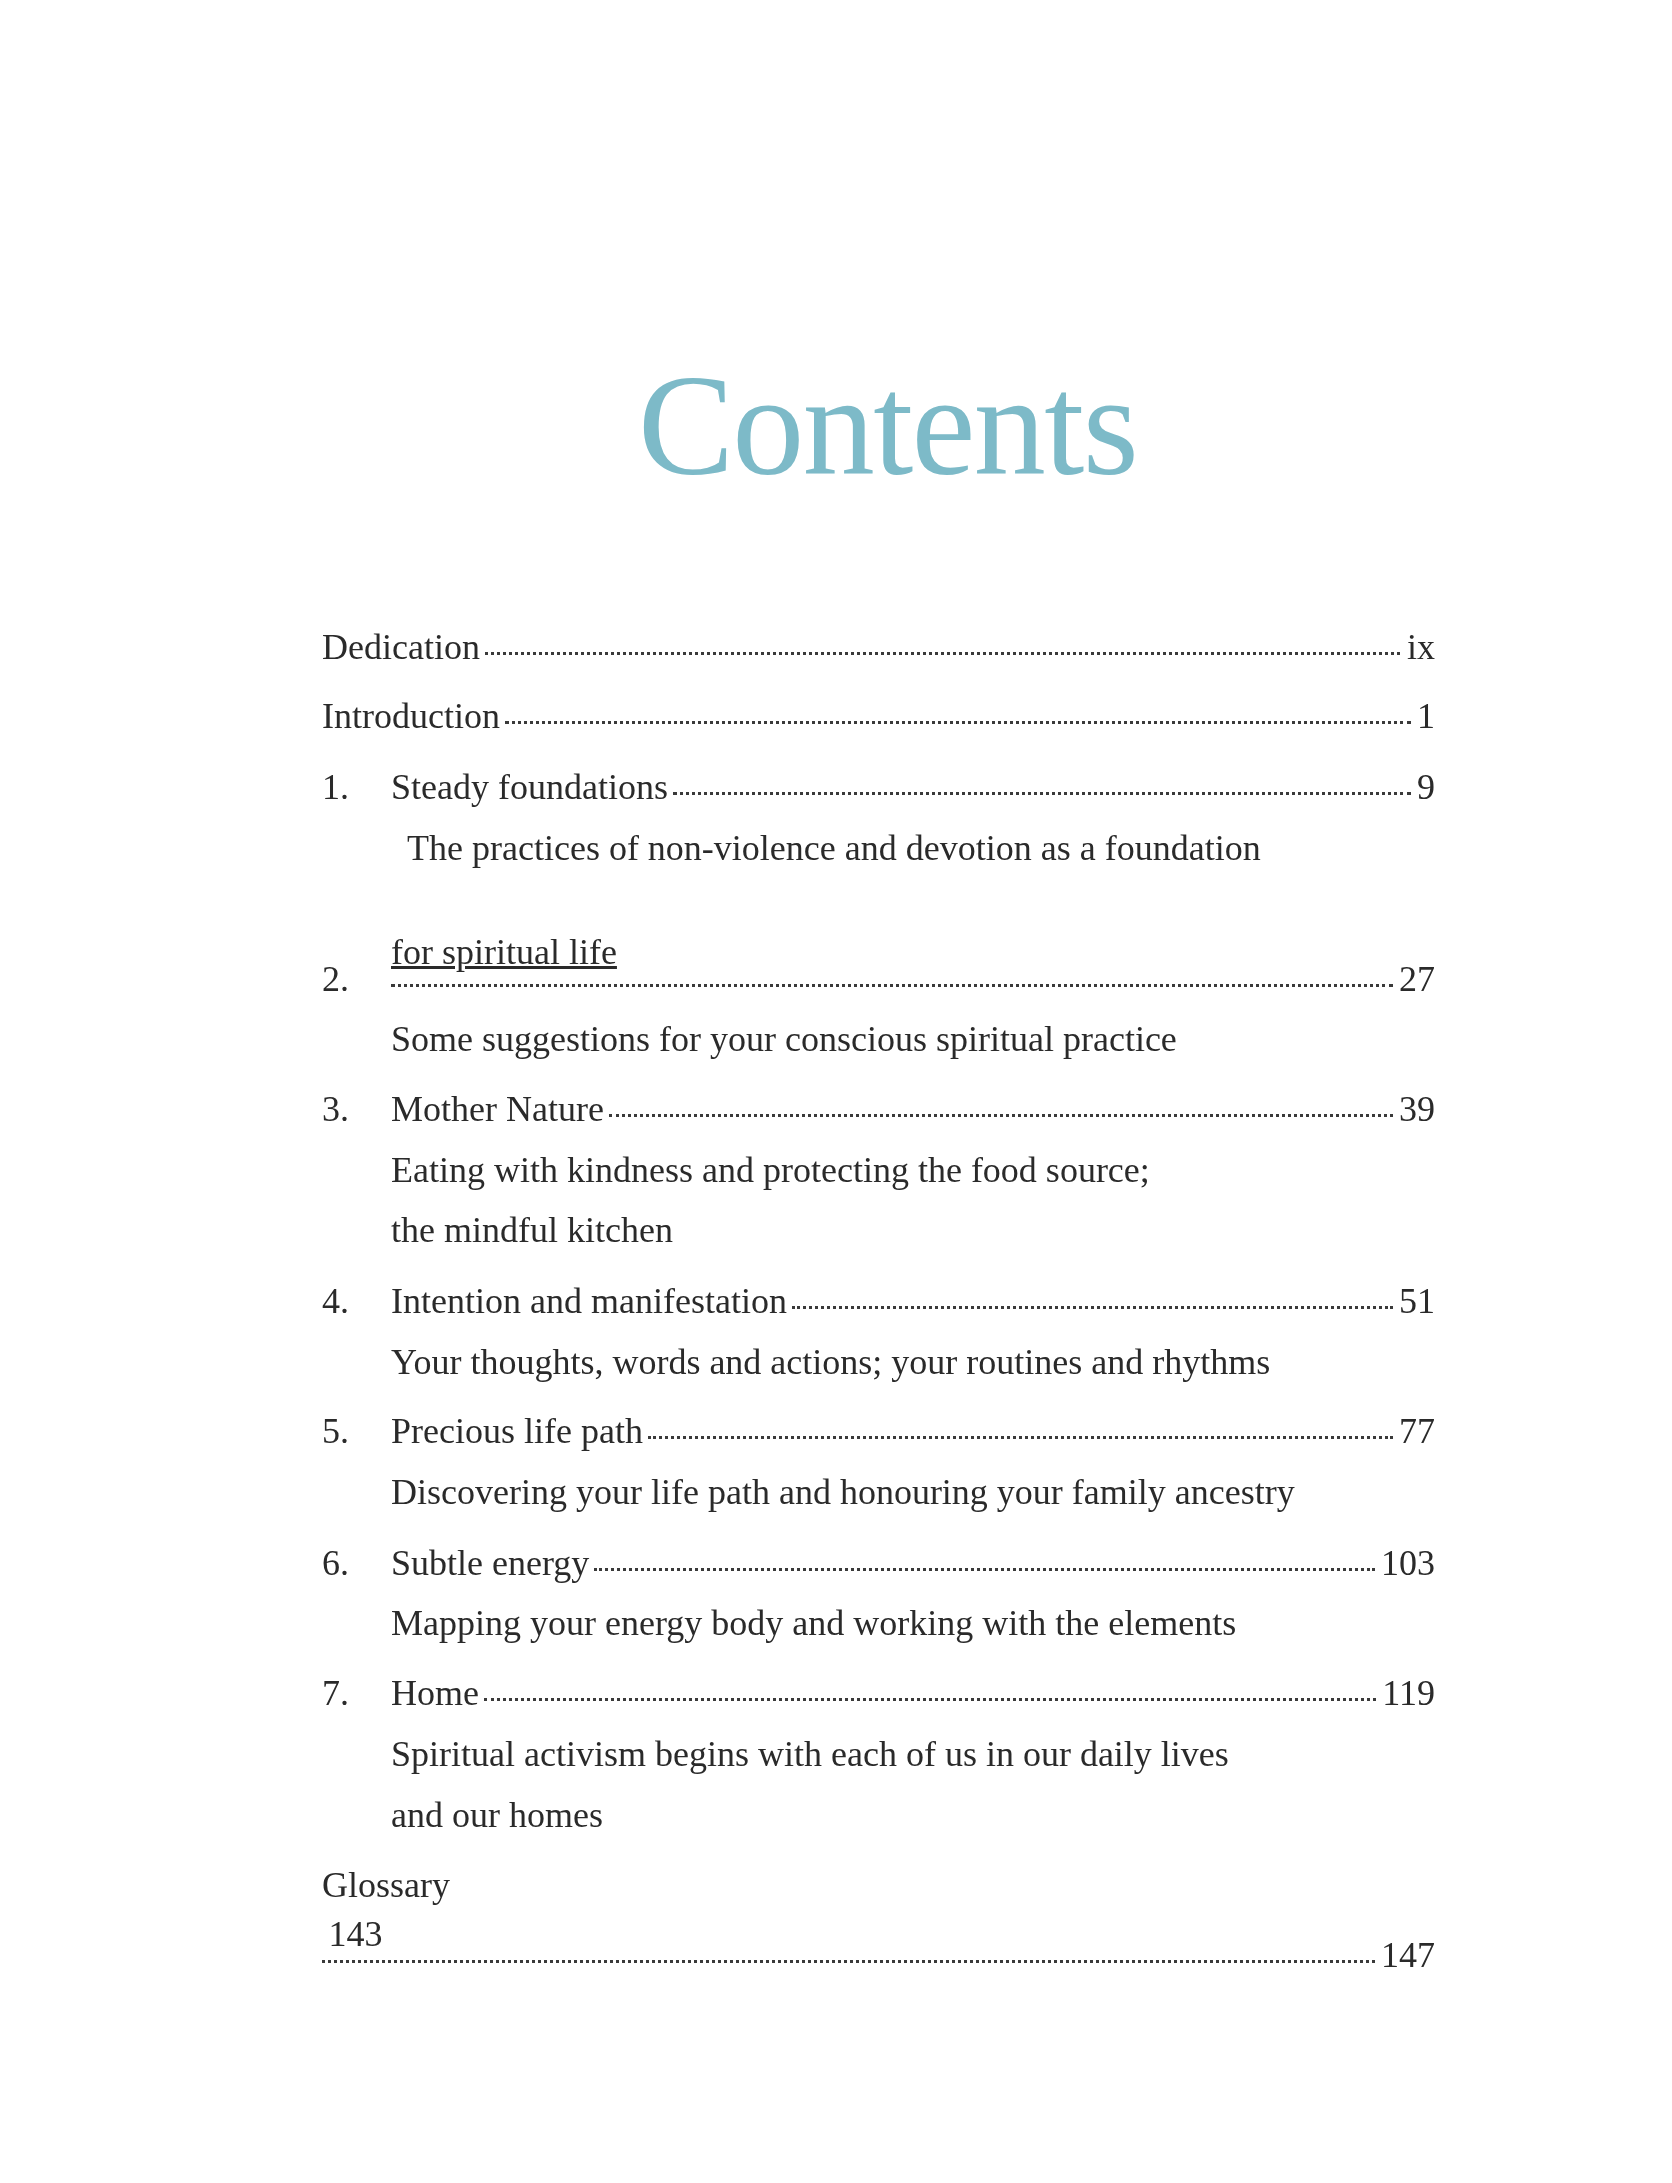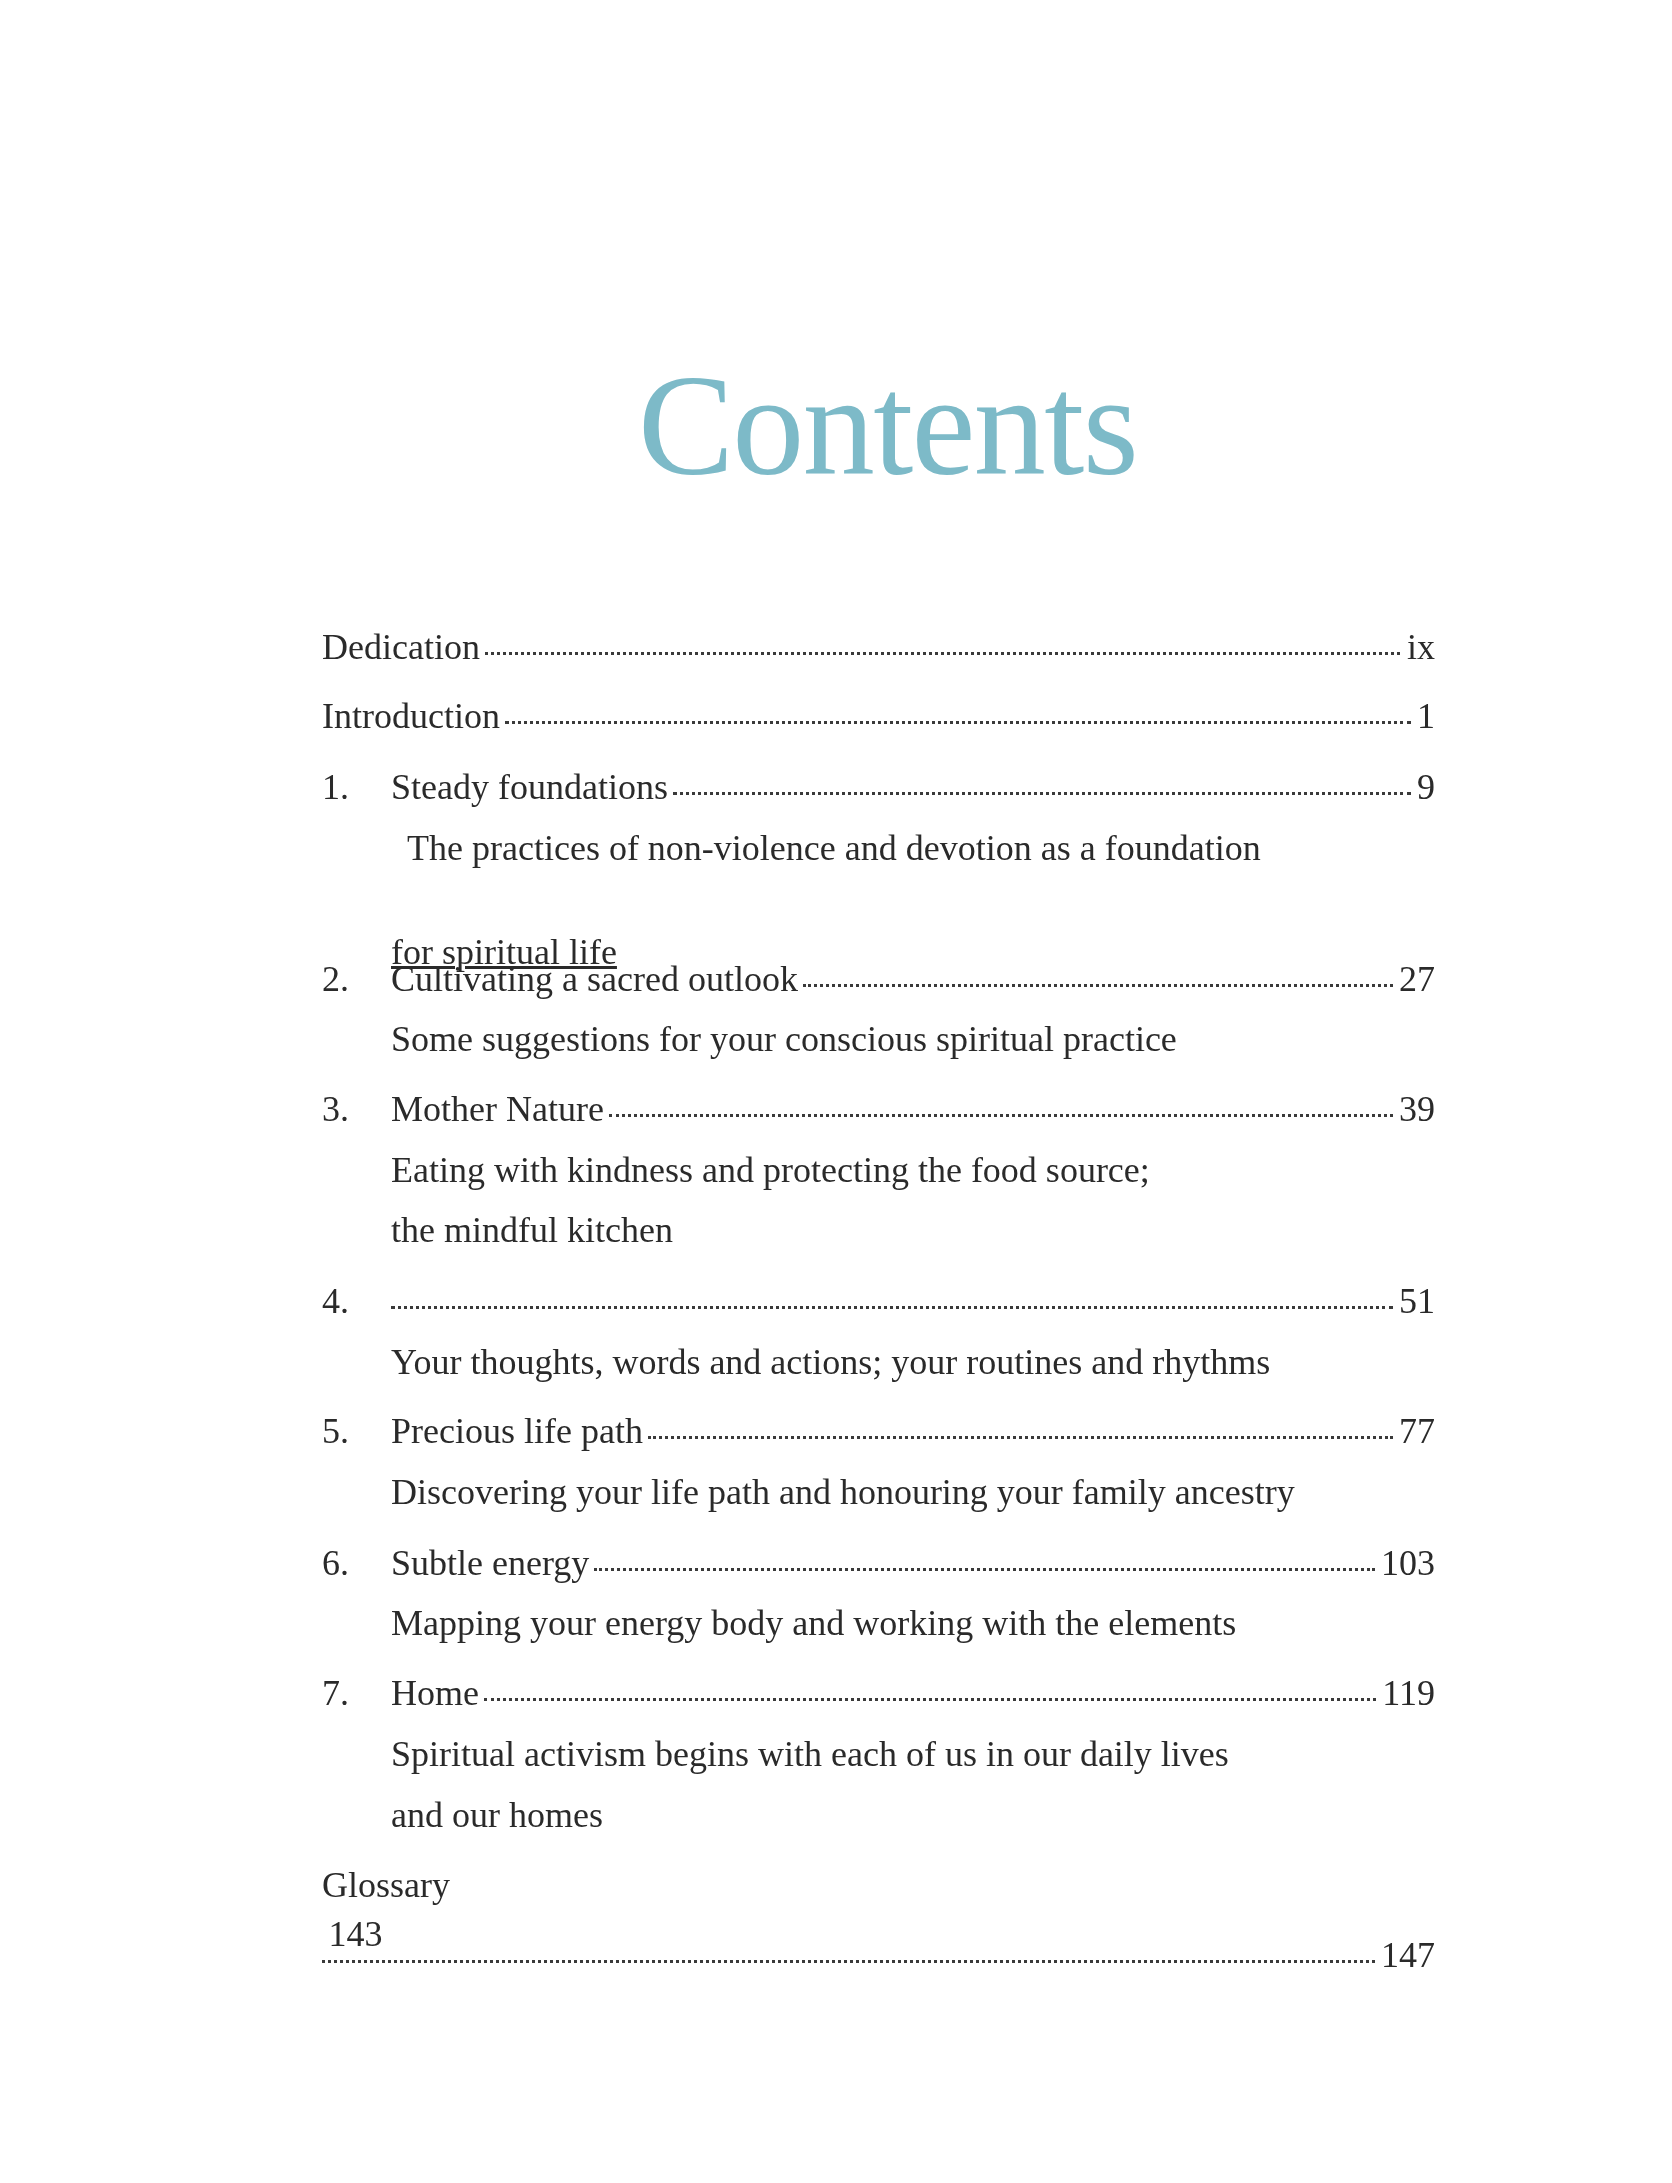--- a/index.html
+++ b/index.html
@@ -113,37 +113,37 @@
       <span class="num">1.</span>
       <span class="label">Steady foundations</span>
       <span class="leader"></span>
       <span class="page-num">9</span>
     </div>
     <div class="sub" style="top:824px;margin-left:16px;">The practices of non-violence and devotion as a foundation</div>
     <div class="sub" style="top:928px;text-decoration:underline;">for spiritual life</div>
 
     <div class="row" style="top:955px;">
       <span class="num">2.</span>
-      <span class="label">Cultivating a sacred outlook</span>
       <span class="leader"></span>
       <span class="page-num">27</span>
     </div>
     <div class="sub" style="top:1015px;">Some suggestions for your conscious spiritual practice</div>
 
     <div class="row" style="top:1085px;">
       <span class="num">3.</span>
       <span class="label">Mother Nature</span>
       <span class="leader"></span>
       <span class="page-num">39</span>
     </div>
     <div class="sub" style="top:1146px;">Eating with kindness and protecting the food source;</div>
     <div class="sub" style="top:1206px;">the mindful kitchen</div>
 
     <div class="row" style="top:1277px;">
       <span class="num">4.</span>
+      <span class="label">Intention and manifestation</span>
       <span class="leader"></span>
       <span class="page-num">51</span>
     </div>
     <div class="sub" style="top:1338px;">Your thoughts, words and actions; your routines and rhythms</div>
 
     <div class="row" style="top:1407px;">
       <span class="num">5.</span>
       <span class="label">Precious life path</span>
       <span class="leader"></span>
       <span class="page-num">77</span>

